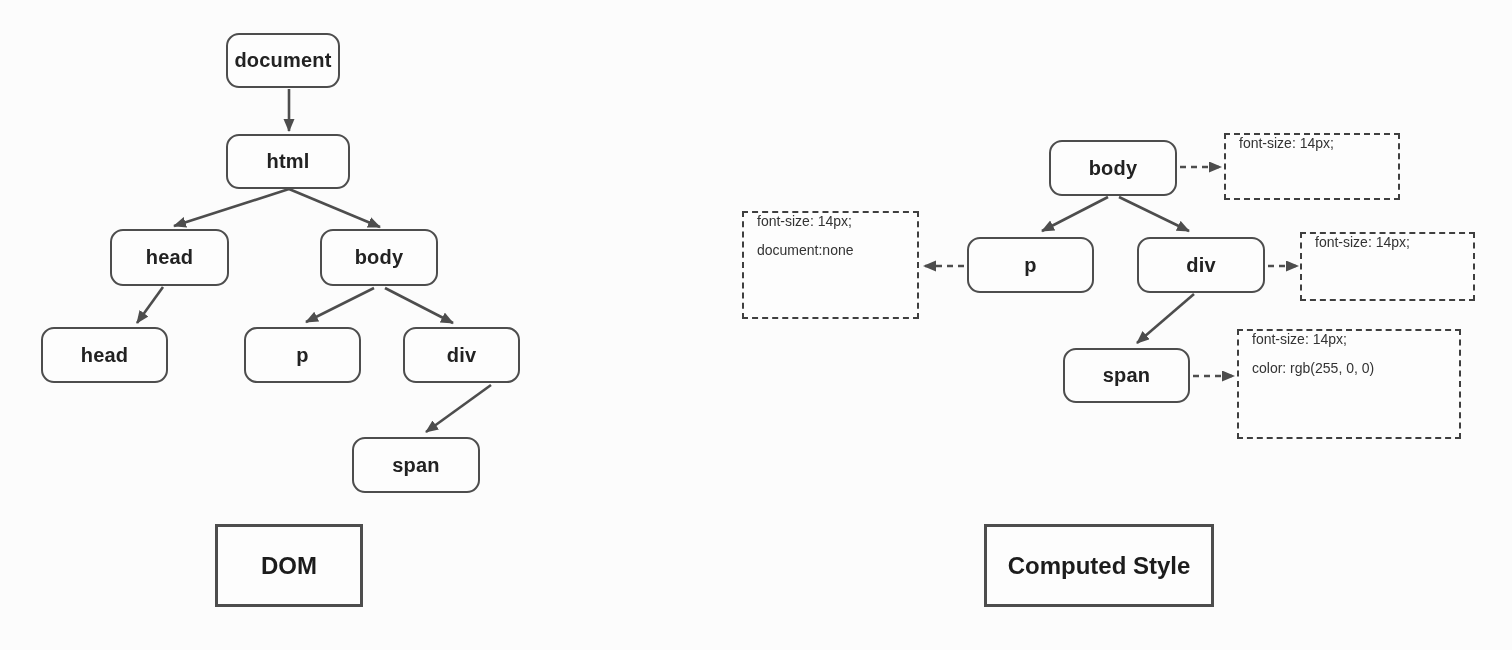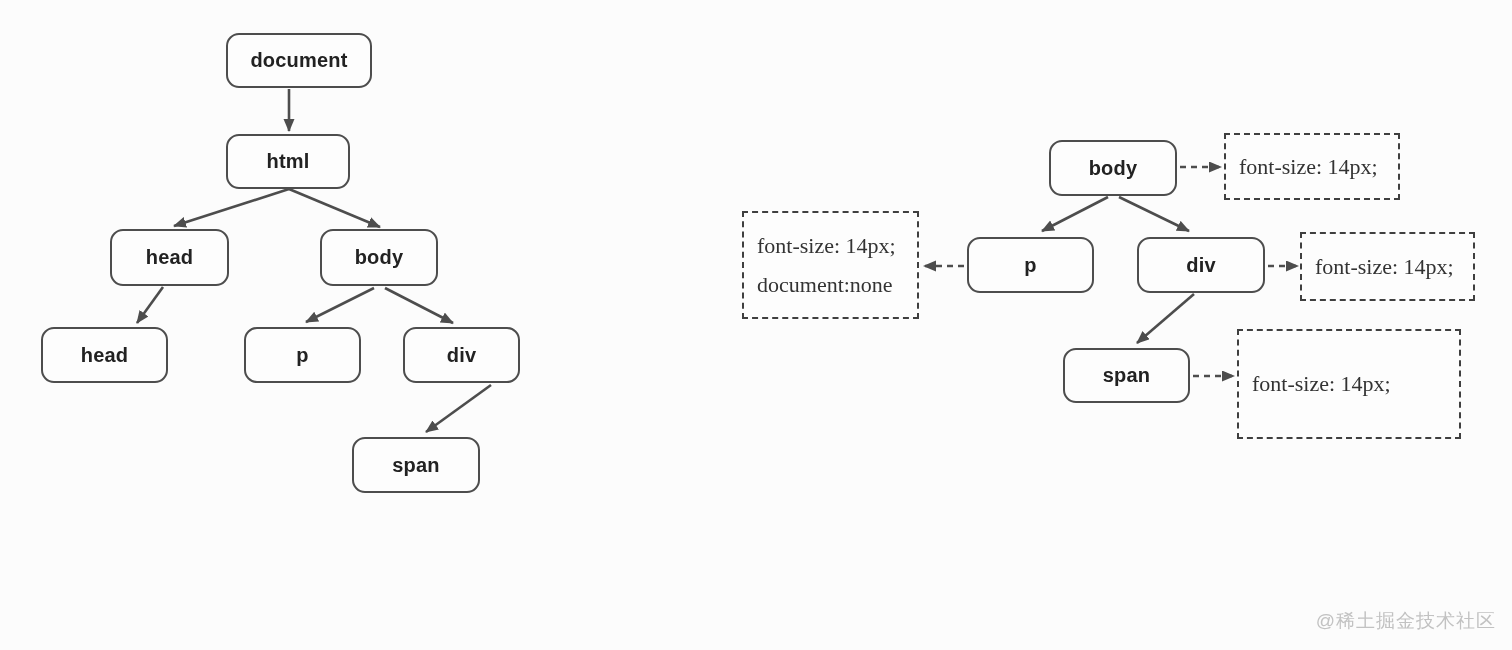--- a/index.html
+++ b/index.html
@@ -27,26 +27,25 @@
     border:3px solid #4d4d4d;
     background:#fdfdfd;
     display:flex;align-items:center;justify-content:center;
     font-weight:bold;font-size:24px;color:#1c1c1c;
   }
   .anno{
     position:absolute;
     box-sizing:border-box;
     border:2.5px dashed #3f3f3f;
     background:#fdfdfd;
-    display:flex;flex-direction:column;justify-content:center;
+    display:flex;flex-direction:column;
     gap:13px;
     padding-left:13px;
-    font-size:22px;color:#333;
+    font-size:14px;color:#333;
     line-height:1.15;
-    font-family:Liberation Serif, serif;
   }
   .watermark{
     position:absolute;
     right:16px;bottom:16px;
     font-size:19px;color:#c2c2c2;
     letter-spacing:1px;
   }
 </style>
 </head>
 <body>
@@ -72,44 +71,46 @@
       <line x1="1194" y1="294" x2="1137" y2="343" marker-end="url(#arrow)"></line>
     </g>
     <g stroke="#4d4d4d" stroke-width="2.6" fill="none" stroke-dasharray="6 5">
       <line x1="1180" y1="167" x2="1221" y2="167" marker-end="url(#arrow)"></line>
       <line x1="964" y1="266" x2="924" y2="266" marker-end="url(#arrow)"></line>
       <line x1="1268" y1="266" x2="1298" y2="266" marker-end="url(#arrow)"></line>
       <line x1="1193" y1="376" x2="1234" y2="376" marker-end="url(#arrow)"></line>
     </g>
   </svg>
 
-  <div class="node" style="left:226px;top:33px;width:146px;height:55px;">document</div>
+  <div class="node" style="left:226px;top:33px;width:114px;height:55px;">document</div>
   <div class="node" style="left:226px;top:134px;width:124px;height:55px;">html</div>
   <div class="node" style="left:110px;top:229px;width:119px;height:57px;">head</div>
   <div class="node" style="left:320px;top:229px;width:118px;height:57px;">body</div>
   <div class="node" style="left:41px;top:327px;width:127px;height:56px;">head</div>
   <div class="node" style="left:244px;top:327px;width:117px;height:56px;">p</div>
   <div class="node" style="left:403px;top:327px;width:117px;height:56px;">div</div>
   <div class="node" style="left:352px;top:437px;width:128px;height:56px;">span</div>
 
+  <div class="caption" style="left:215px;top:524px;width:148px;height:83px;">DOM</div>
 
   <div class="node" style="left:1049px;top:140px;width:128px;height:56px;">body</div>
   <div class="node" style="left:967px;top:237px;width:127px;height:56px;">p</div>
   <div class="node" style="left:1137px;top:237px;width:128px;height:56px;">div</div>
   <div class="node" style="left:1063px;top:348px;width:127px;height:55px;">span</div>
 
   <div class="anno" style="left:1224px;top:133px;width:176px;height:67px;">
     <div>font-size: 14px;</div>
   </div>
   <div class="anno" style="left:742px;top:211px;width:177px;height:108px;">
     <div>font-size: 14px;</div>
     <div>document:none</div>
   </div>
   <div class="anno" style="left:1300px;top:232px;width:175px;height:69px;">
     <div>font-size: 14px;</div>
   </div>
   <div class="anno" style="left:1237px;top:329px;width:224px;height:110px;">
     <div>font-size: 14px;</div>
+    <div>color: rgb(255, 0, 0)</div>
   </div>
 
+  <div class="caption" style="left:984px;top:524px;width:230px;height:83px;">Computed Style</div>
 
-  <div class="watermark">@稀土掘金技术社区</div>
 </div>
 
 </body></html>

